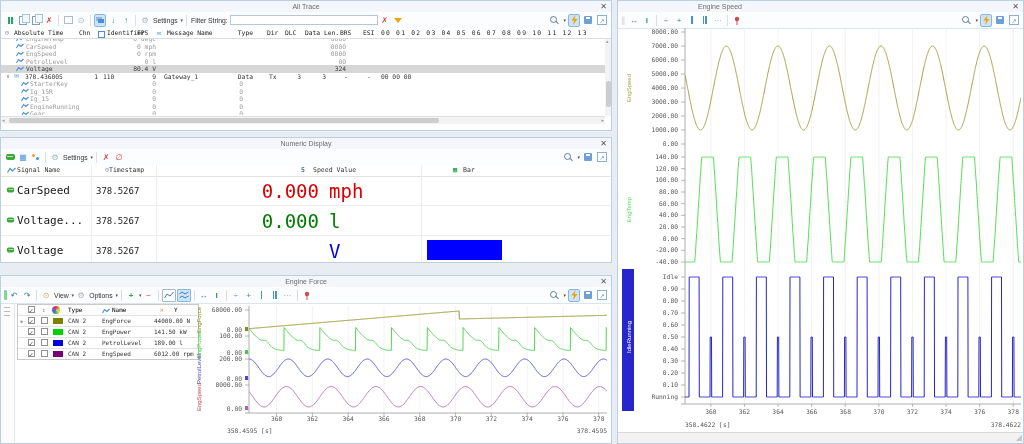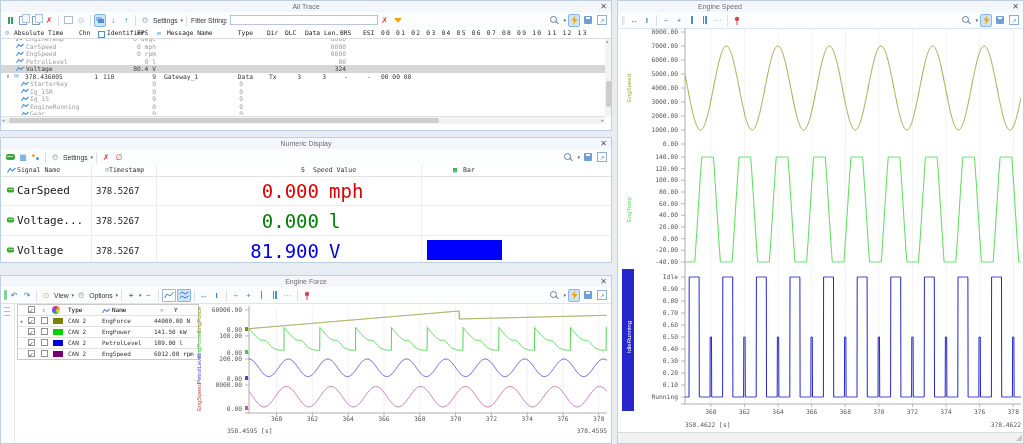--- a/index.html
+++ b/index.html
@@ -317,21 +317,20 @@
         <span class="abs i-can" style="left: 5px; top: 11px; transform: scale(0.8);"></span>
         <span class="abs mono" style="left:16px;top:8px;font-size:11px;color:#161616;">Voltage...</span>
         <span class="abs mono" style="left:95px;top:10px;font-size:9px;color:#222;">378.5267</span>
         <span class="abs mono" style="left:150px;top:4px;width:168px;text-align:right;font-size:19px;color:#007d00;">0.000</span>
         <span class="abs mono" style="left:328px;top:4px;font-size:19px;color:#007d00;">l</span>
       </div>
       <div class="nrow">
         <span class="abs i-can" style="left: 5px; top: 11px; transform: scale(0.8);"></span>
         <span class="abs mono" style="left:16px;top:8px;font-size:11px;color:#161616;">Voltage</span>
         <span class="abs mono" style="left:95px;top:10px;font-size:9px;color:#222;">378.5267</span>
-        <span class="abs mono" style="left:150px;top:4px;width:168px;text-align:right;font-size:19px;color:#0000e0;">81.900</span>
         <span class="abs mono" style="left:328px;top:4px;font-size:19px;color:#0000e0;">V</span>
         <div style="position:absolute;left:426px;top:4px;width:75px;height:20px;background:#0000ff;"></div>
       </div>
     </div>
   <div class="colsep" style="left:90px;top:27px;height:97px;"></div>
   <div class="colsep" style="left:155px;top:27px;height:97px;"></div>
   <div class="colsep" style="left:420px;top:27px;height:97px;"></div>
 </div>
 
 <div class="panel" style="left:0;top:275px;width:612px;height:169px;">

